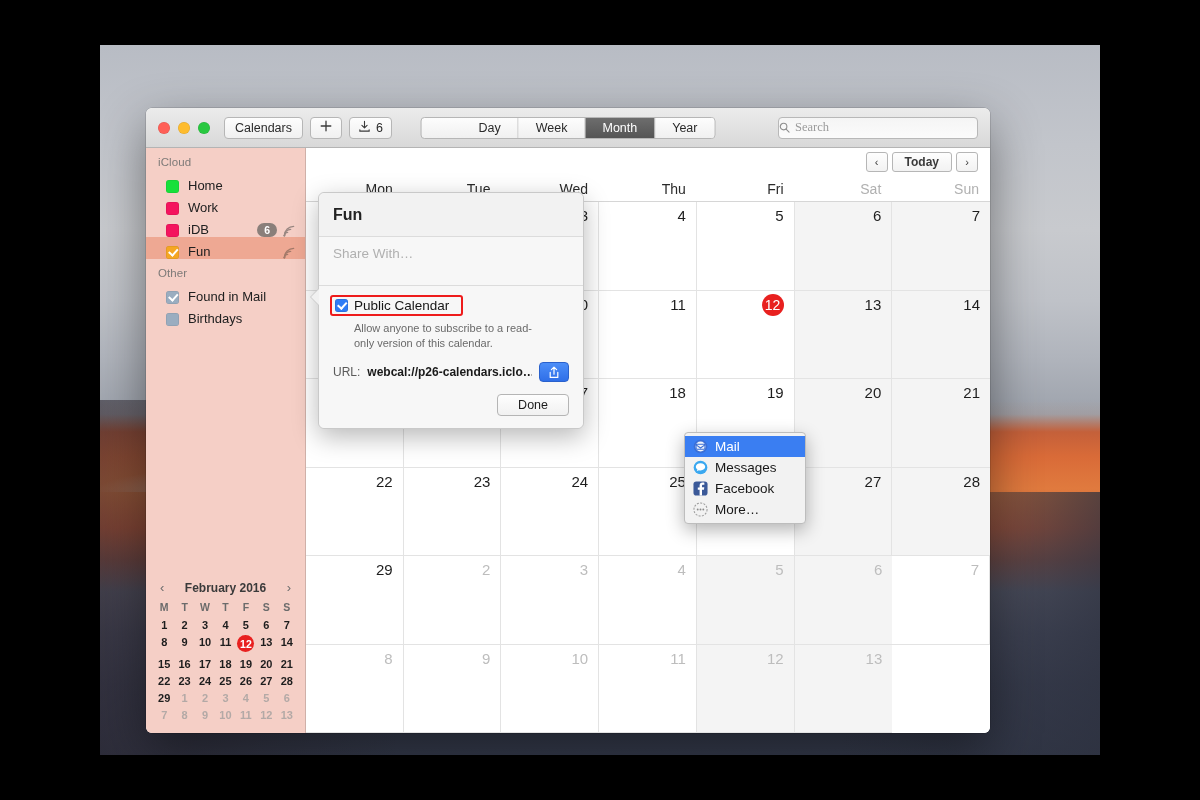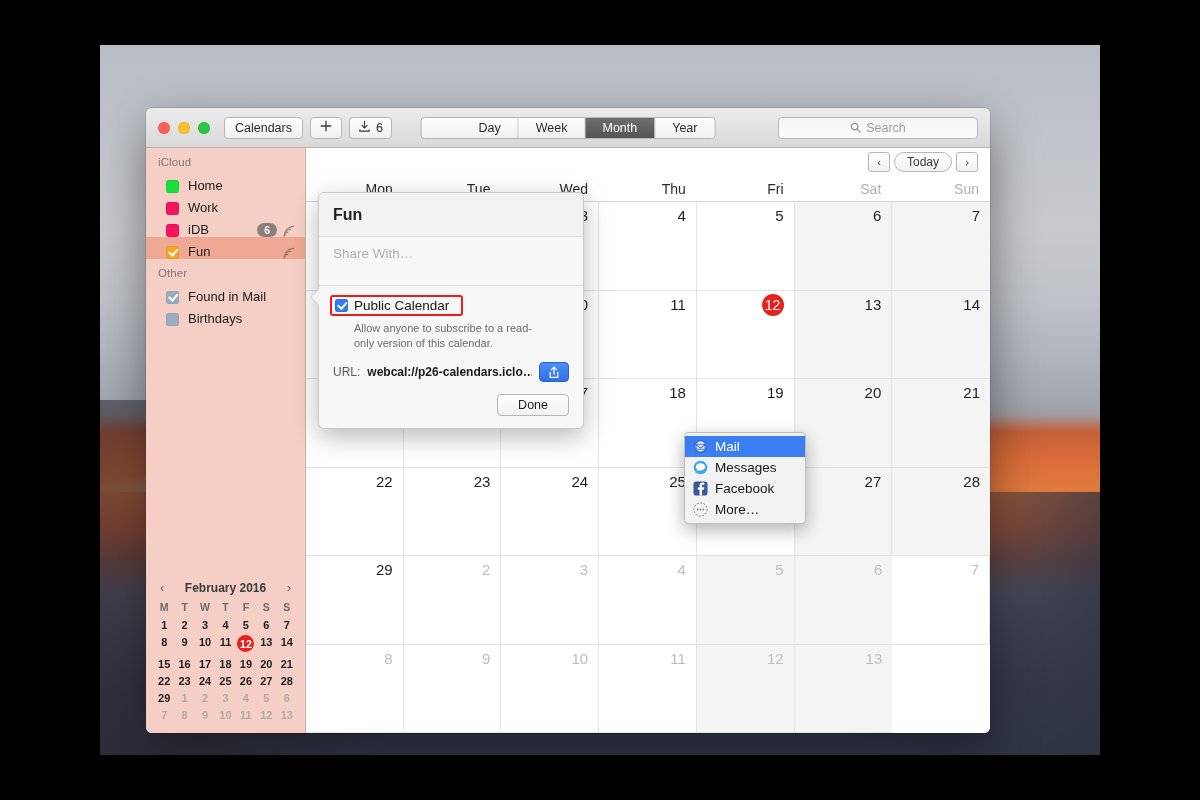--- a/index.html
+++ b/index.html
@@ -131,22 +131,23 @@
     background: linear-gradient(to bottom, #6d6d6d, #555555);
     color: #fff;
   }
 
   #search-box {
     position: absolute; right: 12px;
     width: 200px; height: 22px;
     background: linear-gradient(to bottom, #f5f5f5, #fbfbfb);
     border: 1px solid #b8b8b8;
     border-radius: 4px;
-    display: flex; align-items: center; justify-content: center;
+    display: flex; align-items: center; 
     gap: 5px;
+    font-family: Liberation Serif, serif;
   }
   #search-placeholder { font-size: 12.5px; color: #9b9b9b; }
 
   
   #body { flex: 1; display: flex; min-height: 0; position: relative; }
 
   
   #sidebar {
     width: 160px; flex: 0 0 160px;
     background: #f5cfc6;
@@ -228,21 +229,21 @@
     background: #fff;
   }
   #nav-group { display: flex; height: 20px; }
   .nav-btn {
     border: 1px solid #b6b6b6;
     background: linear-gradient(to bottom, #fefefe, #f2f2f2);
     font-size: 11px; color: #3a3a3a;
     display: flex; align-items: center; justify-content: center;
     width: 22px;
   }
-  .nav-btn.today { width: auto; padding: 0 12px; font-size: 12px; font-weight: normal; margin: 0 4px; border-radius: 10px; }
+  .nav-btn.today { width: auto; padding: 0 12px; font-size: 12px; font-weight: bold; margin: 0 4px; border-radius: 3px; }
   .nav-btn.prev { border-radius: 3px; }
   .nav-btn.next { border-radius: 3px; }
 
   #dow-row {
     height: 26px; flex: 0 0 26px;
     display: grid; grid-template-columns: repeat(7, 1fr);
     border-bottom: 1px solid #d6d6d6;
     background: #fff;
   }
   .dow {

